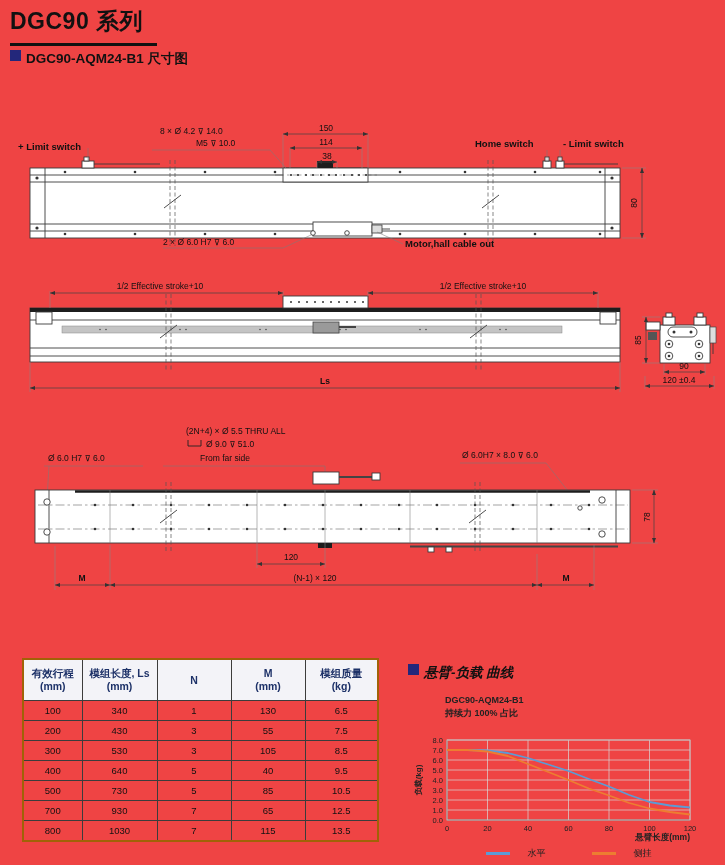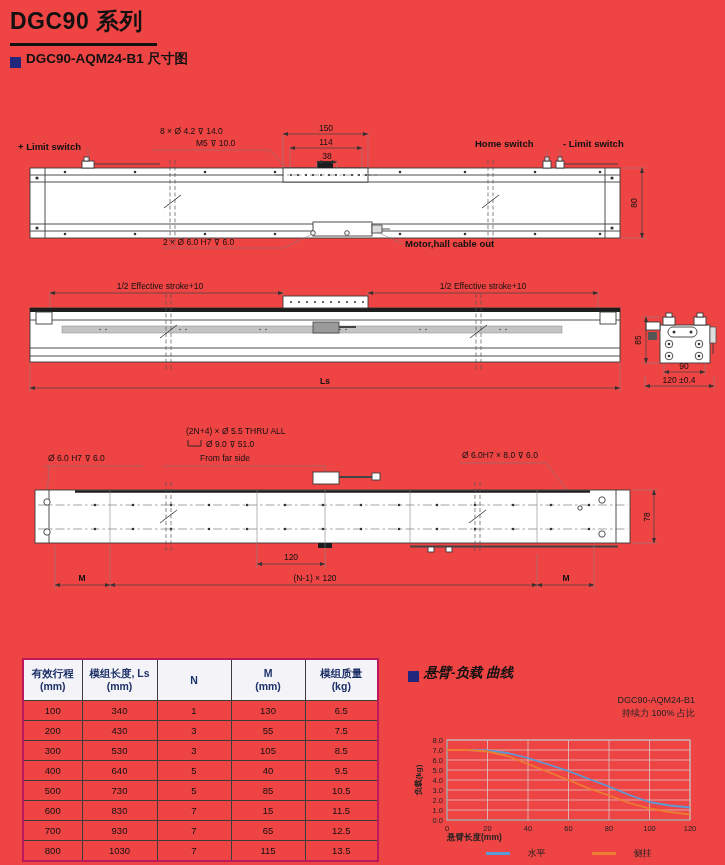--- a/index.html
+++ b/index.html
@@ -1,44 +1,44 @@
 <!DOCTYPE html>
 <html><head>
 <meta charset="utf-8">
 <style>
   html,body{margin:0;padding:0;background:#fff;}
   .page{position:relative;width:725px;height:865px;background:#ef4444;overflow:hidden;
         font-family:"Liberation Sans","DejaVu Sans",sans-serif;color:#111;}
   .title{position:absolute;left:10px;top:6px;font-size:23px;font-weight:bold;
          border-bottom:3px solid #111;padding:0 14px 6px 0;letter-spacing:.5px;}
-  .sec-h{position:absolute;display:flex;align-items:flex-end;gap:5px;font-size:13.5px;font-weight:bold;}
+  .sec-h{position:absolute;display:flex;align-items:flex-start;gap:5px;font-size:13.5px;font-weight:bold;}
   .sec-h .bullet{width:11px;height:11px;background:#23277b;flex:0 0 auto;}
   svg{position:absolute;left:0;overflow:visible;}
   svg text{font-family:"Liberation Sans","DejaVu Sans",sans-serif;}
   .ln{stroke:#3a3a3a;stroke-width:.9;fill:none;}
   .lnf{stroke:#3a3a3a;stroke-width:.9;fill:#fff;}
   .thin{stroke:#7a7a7a;stroke-width:.55;fill:none;}
   .ext{stroke:#8a8a8a;stroke-width:.55;}
   .brk{stroke:#555;stroke-width:.7;stroke-dasharray:4 2.5;fill:none;}
   .cl{stroke:#666;stroke-width:.6;stroke-dasharray:9 3 2.5 3;fill:none;}
   .dim1{stroke:#444;stroke-width:.7;marker-start:url(#a1);marker-end:url(#a1);}
   .dim2{stroke:#444;stroke-width:.7;marker-start:url(#a2);marker-end:url(#a2);}
   .dim3{stroke:#444;stroke-width:.7;marker-start:url(#a3);marker-end:url(#a3);}
   .dt{font-size:8.5px;fill:#111;}
   .cap{font-size:9.5px;fill:#111;font-weight:600;}
   
   table.spec{position:absolute;left:22px;top:658px;width:356px;border-collapse:collapse;
-             border:2px solid #be185d;table-layout:fixed;}
+             border:2px solid #a16207;table-layout:fixed;}
   table.spec th{font-size:10.5px;font-weight:bold;color:#1d3168;background:#f3f3f8;
                 border:1px solid #3c3c3c;height:40px;line-height:13px;padding:0;}
   table.spec td{font-size:9.5px;color:#111;border:1px solid #3c3c3c;height:19px;
                 text-align:center;padding:0;}
-  .chart-title{position:absolute;left:445px;top:694px;width:250px;text-align:right;
-               font-size:9px;font-weight:normal;line-height:13px;color:#222;}
-  .xlabel{position:absolute;left:447px;top:832px;width:243px;text-align:left;
+  .chart-title{position:absolute;left:445px;top:694px;width:250px;text-align:left;
+               font-size:9px;font-weight:bold;line-height:13px;color:#222;}
+  .xlabel{position:absolute;left:447px;top:832px;width:243px;text-align:right;
           font-size:8.5px;font-weight:600;color:#222;}
   .legend{position:absolute;left:447px;top:847px;width:243px;display:flex;
           justify-content:center;gap:46px;font-size:9px;color:#222;align-items:center;}
   .legend .item{display:flex;align-items:center;gap:18px;}
   .legend .sw{display:inline-block;width:24px;height:2.5px;}
 </style>
 </head>
 <body>
 
 <div class="page">
@@ -469,27 +469,20 @@
           <td>5</td>
           <td>40</td>
           <td>9.5</td>
         </tr>
         <tr>
           <td>500</td>
           <td>730</td>
           <td>5</td>
           <td>85</td>
           <td>10.5</td>
-        </tr>
-        <tr>
-          <td>600</td>
-          <td>830</td>
-          <td>7</td>
-          <td>15</td>
-          <td>11.5</td>
         </tr>
         <tr>
           <td>700</td>
           <td>930</td>
           <td>7</td>
           <td>65</td>
           <td>12.5</td>
         </tr>
         <tr>
           <td>800</td>

